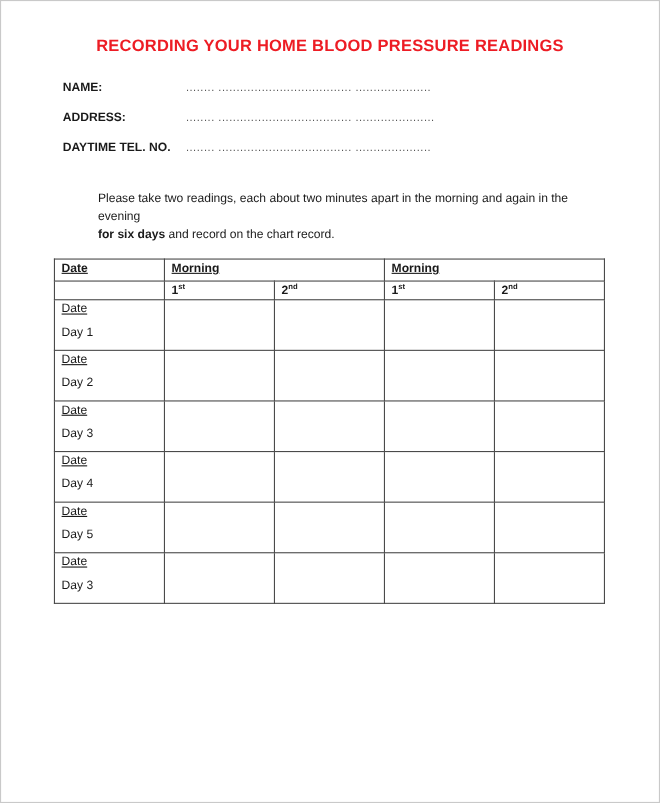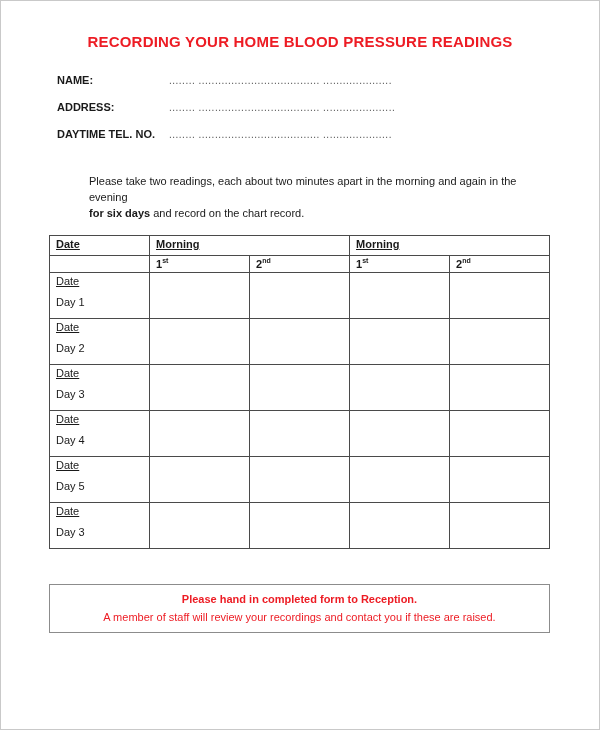--- a/index.html
+++ b/index.html
@@ -212,18 +212,14 @@
           <span class="cell-day">Day 3</span>
         </td>
         <td></td>
         <td></td>
         <td></td>
         <td></td>
       </tr>
     </tbody>
   </table>
 
-  <div class="footer-box">
-    <div class="footer-line1">Please hand in completed form to Reception.</div>
-    <div class="footer-line2">A member of staff will review your recordings and contact you if these are raised.</div>
-  </div>
 
 </div>
 
 </body></html>

